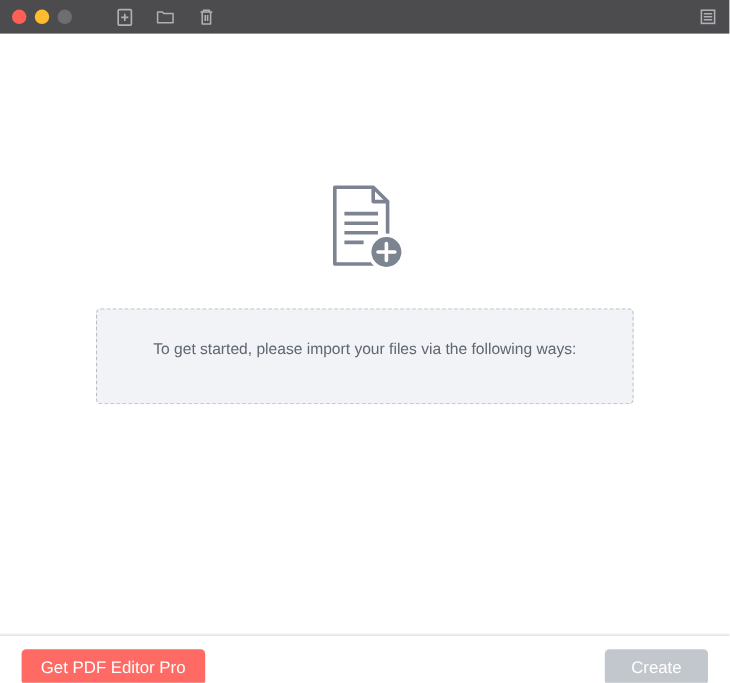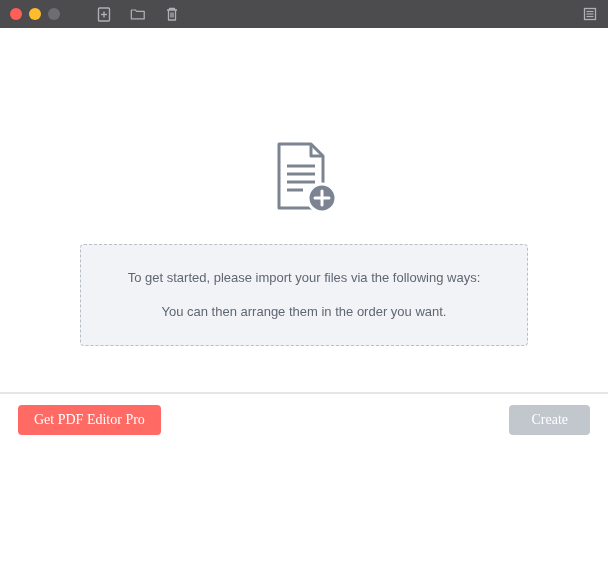--- a/index.html
+++ b/index.html
@@ -43,26 +43,27 @@
       justify-content: center;
       cursor: pointer;
     }
     .toolbar-icon svg { display: block; }
     .toolbar-right {
       margin-left: auto;
       display: flex;
       align-items: center;
     }
     .main-area {
-      height: 364px;
+      height: 488px;
       background: #fff;
       display: flex;
       flex-direction: column;
       align-items: center;
       padding-top: 110px;
+      margin-top: 12px;
     }
     .doc-icon {
       margin-bottom: 20px;
     }
     .info-box {
       width: 448px;
       border: 1px dashed #b8bfc9;
       background: #f1f3f6;
       border-radius: 4px;
       padding: 22px 18px 22px 18px;
@@ -82,21 +83,21 @@
       align-items: center;
       padding: 0 18px;
     }
     .btn {
       border: none;
       border-radius: 4px;
       font-size: 14px;
       font-weight: 500;
       padding: 7px 16px;
       cursor: pointer;
-      font-family: Liberation Serif, serif;
+      font-family: Liberation Sans, sans-serif;
     }
     .btn-primary {
       background: #ff6a64;
       color: #fff;
     }
     .btn-create {
       background: #c2c7cd;
       color: #fff;
       margin-left: auto;
       padding: 7px 22px;
@@ -158,21 +159,20 @@
       <line x1="22" y1="36" x2="50" y2="36" stroke="#7c8491" stroke-width="3"></line>
       <line x1="22" y1="44" x2="50" y2="44" stroke="#7c8491" stroke-width="3"></line>
       <line x1="22" y1="52" x2="38" y2="52" stroke="#7c8491" stroke-width="3"></line>
       <circle cx="57" cy="60" r="14" fill="#7c8491" stroke="#fff" stroke-width="3"></circle>
       <line x1="57" y1="53" x2="57" y2="67" stroke="#fff" stroke-width="3" stroke-linecap="round"></line>
       <line x1="50" y1="60" x2="64" y2="60" stroke="#fff" stroke-width="3" stroke-linecap="round"></line>
     </svg>
   </div>
   <div class="info-box">
     <div class="info-intro">To get started, please import your files via the following ways:</div>
-    <div>You can then arrange them in the order you want.</div>
   </div>
 </div>
 
 <div class="separator"></div>
 
 <div class="footer">
   <button class="btn btn-primary">Get PDF Editor Pro</button>
   <button class="btn btn-create" disabled="">Create</button>
 </div>
 

